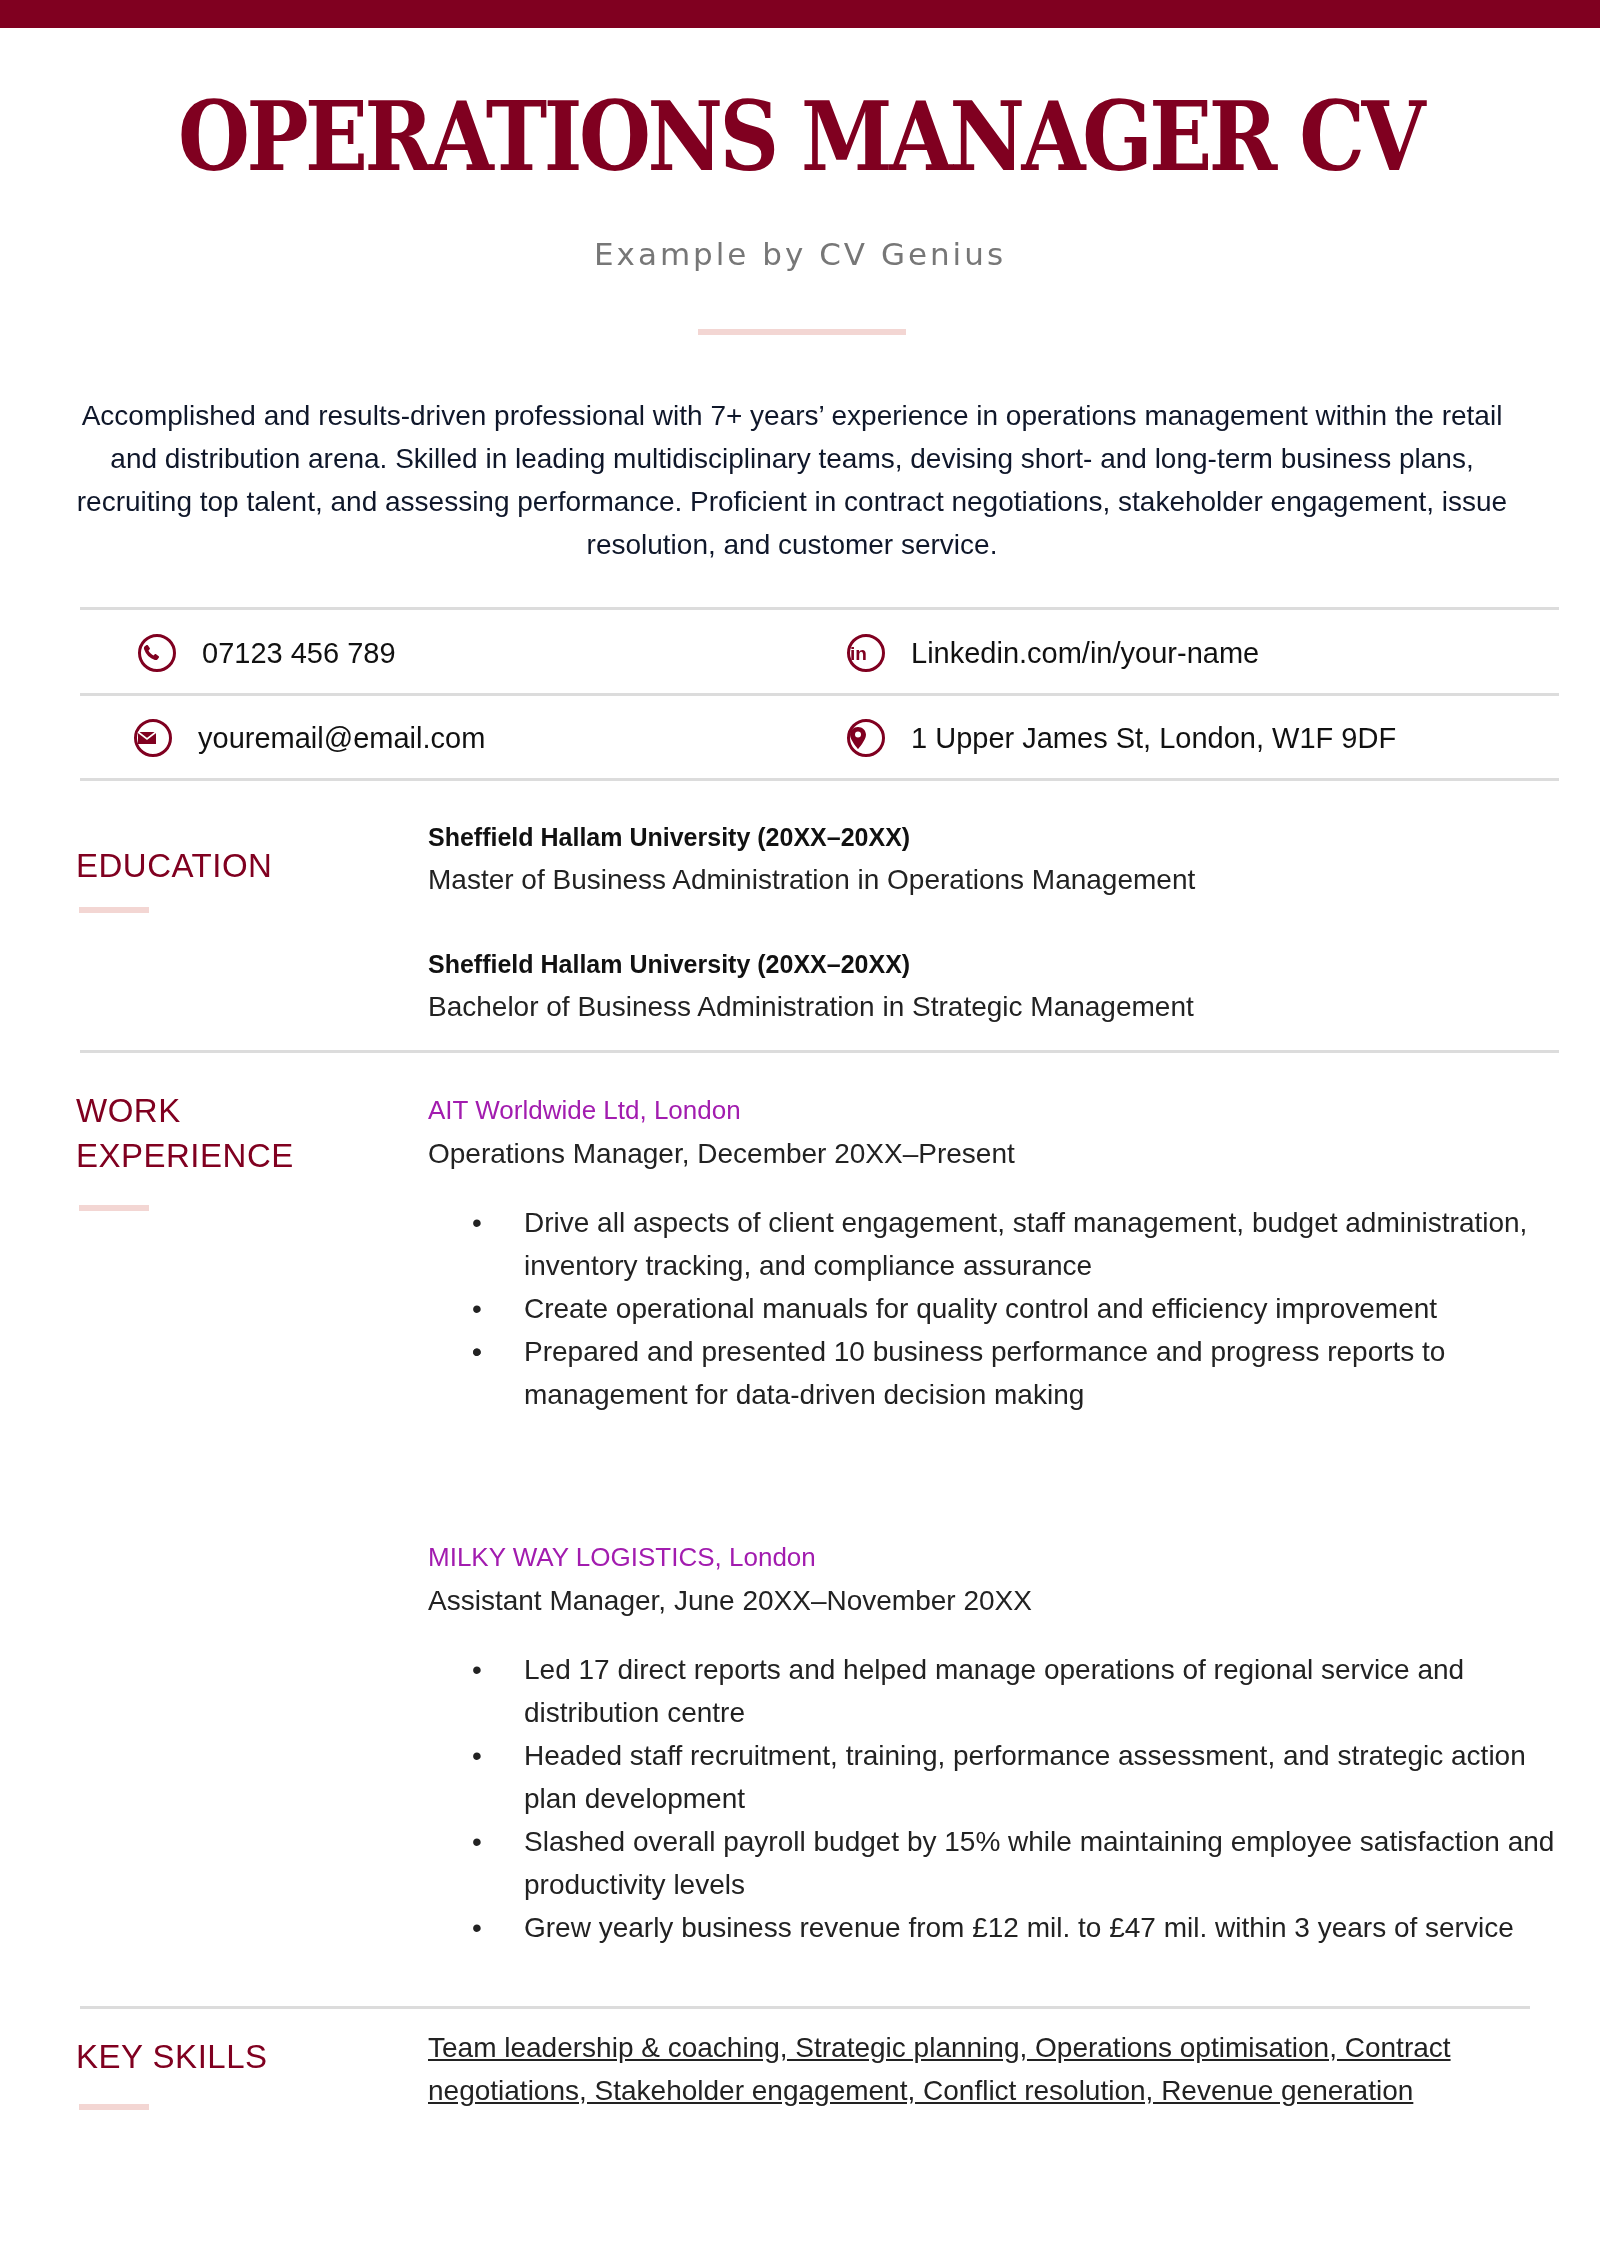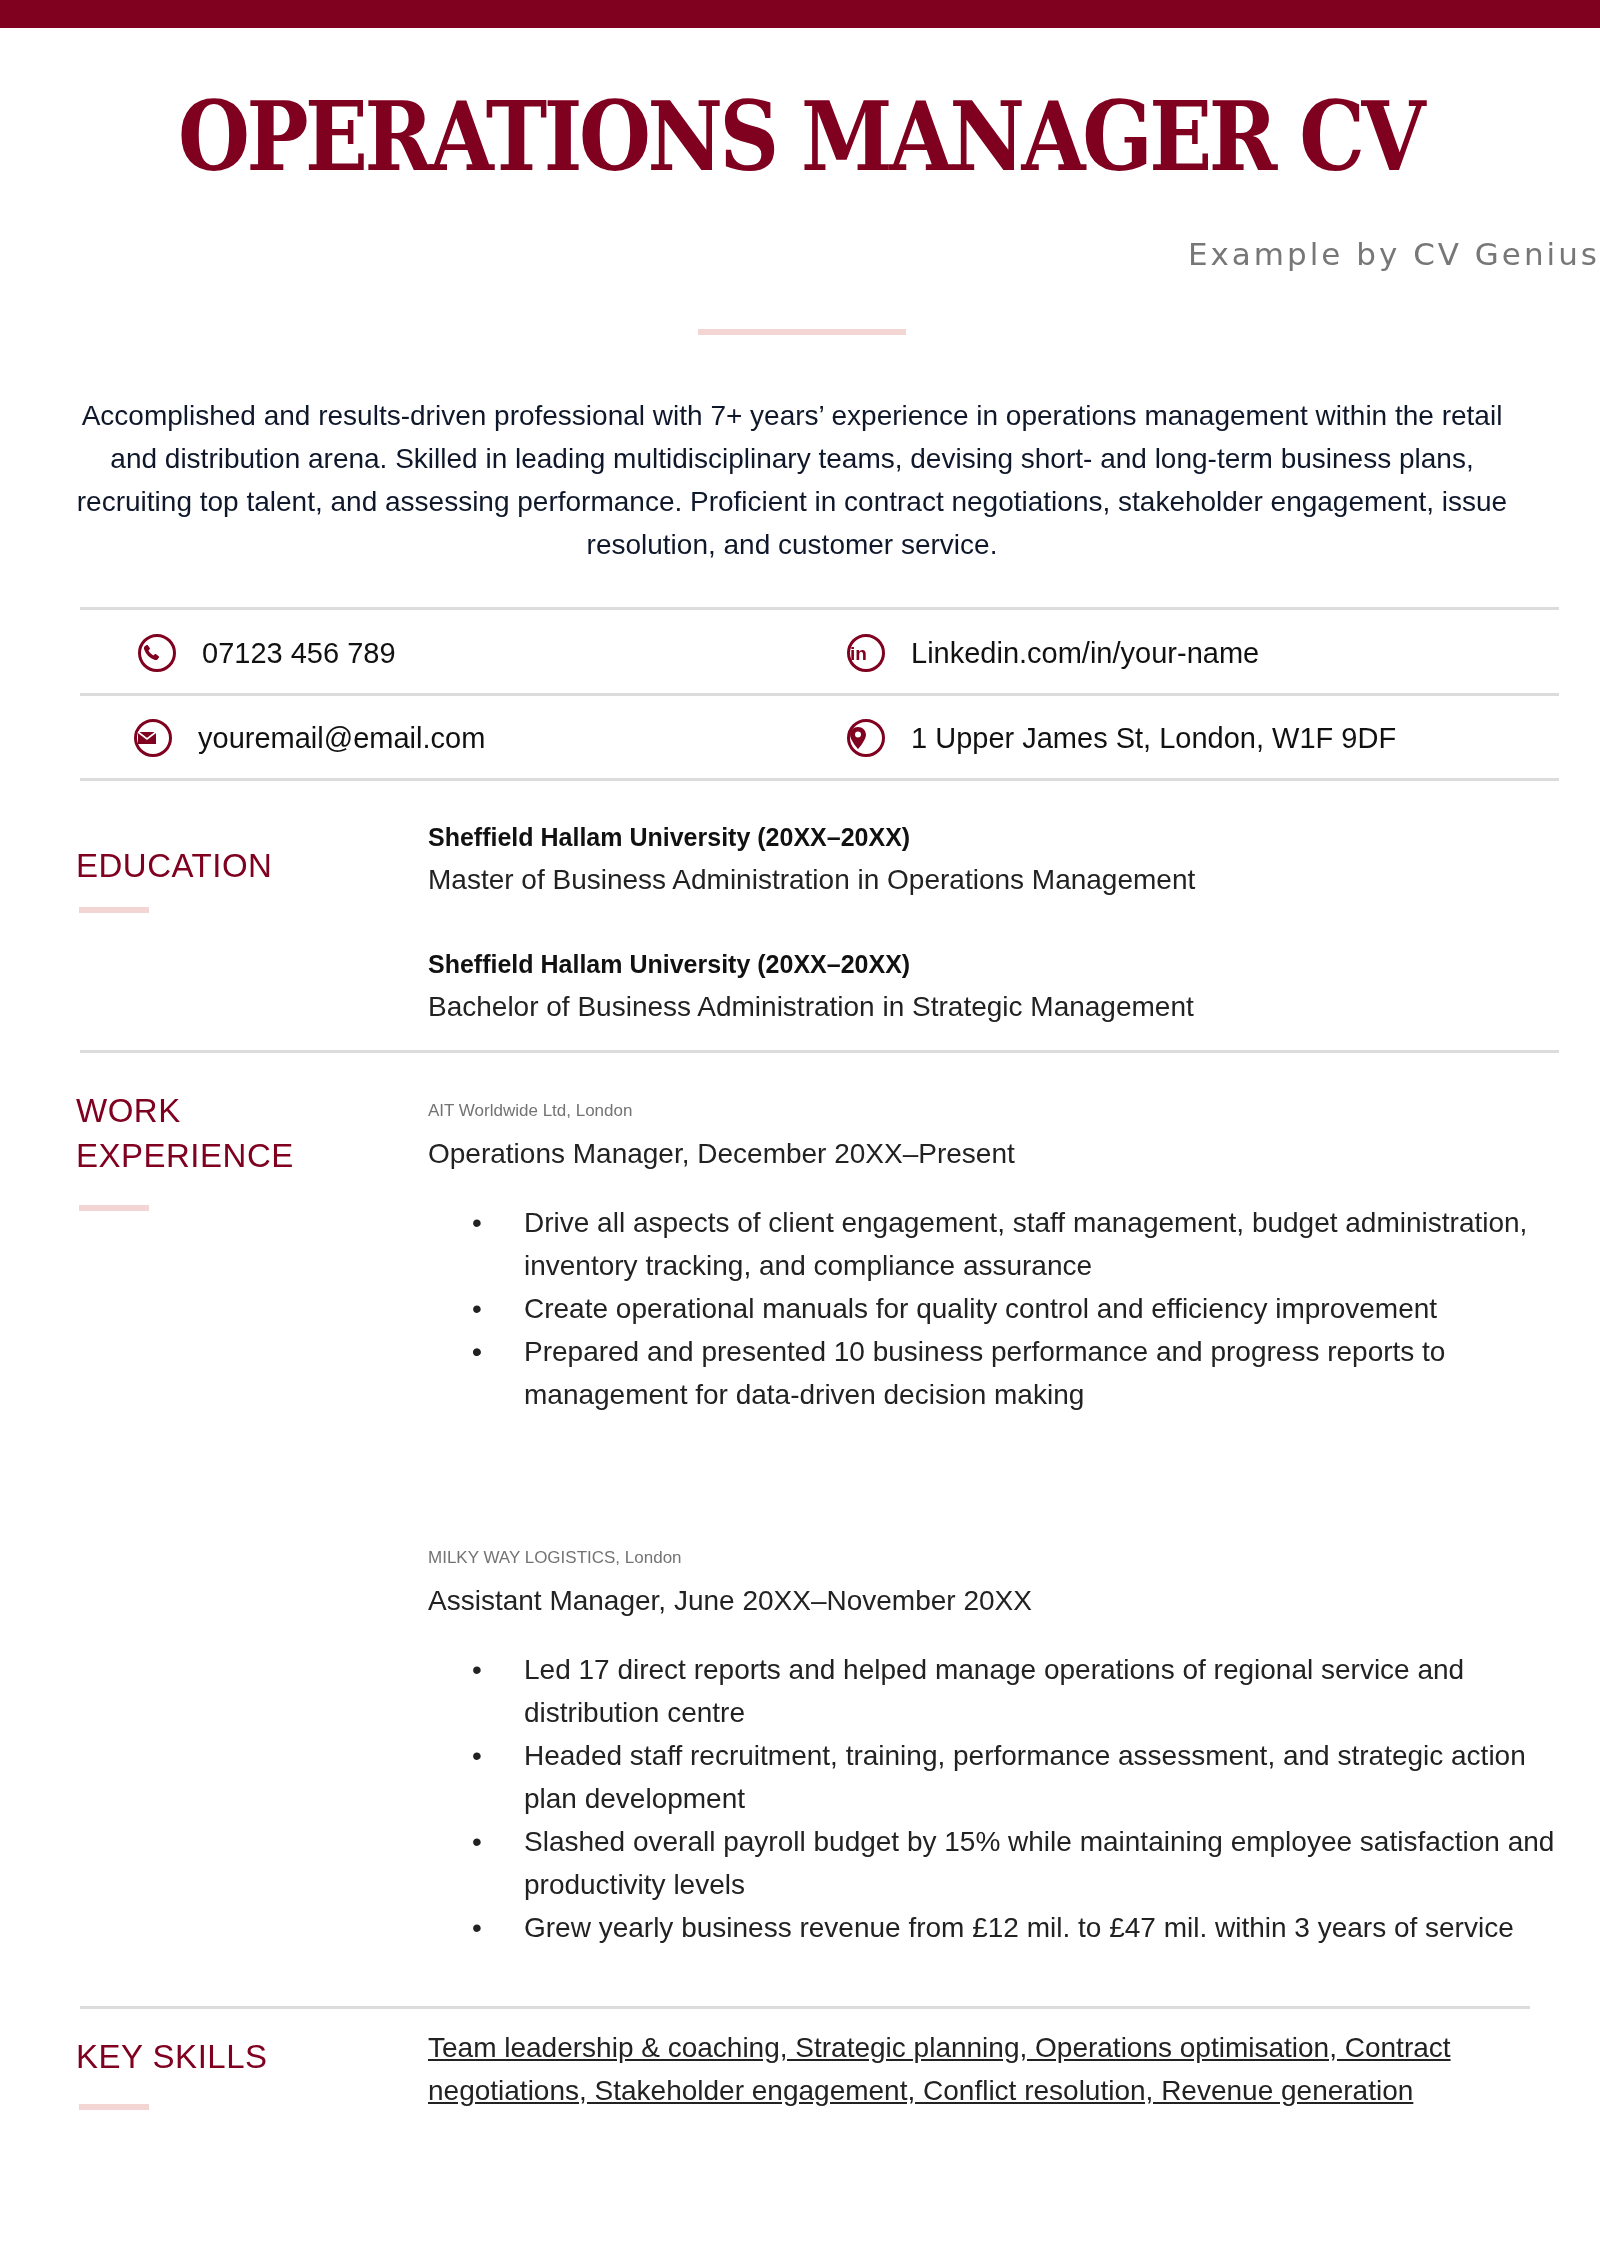--- a/index.html
+++ b/index.html
@@ -3,38 +3,38 @@
 <meta charset="utf-8">
 <style>
   html, body { margin: 0; padding: 0; background: #ffffff; }
   body { width: 1600px; height: 2263px; position: relative; overflow: hidden;
          font-family: "Liberation Sans", sans-serif; color: #222; }
   .topbar { position: absolute; left: 0; top: 0; width: 1600px; height: 28px; background: #800020; }
   .title { position: absolute; left: 0; top: 82px; width: 1600px; text-align: center;
            font-family: "DejaVu Serif", "Liberation Serif", serif; font-weight: bold;
            font-size: 96px; line-height: 110px; color: #800020; letter-spacing: -4px;
            transform: scaleX(0.86); transform-origin: center; }
-  .subtitle { position: absolute; left: 0; top: 234px; width: 1600px; text-align: right;
+  .subtitle { position: absolute; left: 0; top: 234px; width: 1600px; text-align: center;
               font-family: "DejaVu Sans", sans-serif; font-size: 31px; letter-spacing: 3px;
               color: #777; line-height: 40px; }
   .title-rule { position: absolute; left: 698px; top: 329px; width: 208px; height: 6px; background: #f3d6d3; }
   .summary { position: absolute; left: 72px; top: 394px; width: 1440px; text-align: center;
              font-size: 28px; line-height: 43px; color: #0f172a; margin: 0; }
   .hr { position: absolute; left: 80px; width: 1479px; height: 3px; background: #dcdcdc; }
   .contact { position: absolute; display: flex; align-items: center; height: 44px; }
   .contact .ic { width: 38px; height: 38px; border: 3px solid #800020; border-radius: 50%;
                  box-sizing: border-box; display: flex; align-items: center; justify-content: flex-start;
                  margin-right: 26px; }
   .contact .txt { font-size: 29px; color: #111; white-space: nowrap; }
   .sec-label { position: absolute; left: 76px; font-size: 33px; color: #800020; line-height: 46px;
                letter-spacing: 0.5px; text-align: center; }
   .sec-rule { position: absolute; left: 79px; width: 70px; height: 6px; background: #f3d6d3; }
   .line { position: absolute; left: 428px; font-size: 28px; line-height: 43px; color: #222; white-space: nowrap; }
   .bold { font-weight: bold; font-size: 25px; color: #111; }
-  .company { font-size: 17px; color: #737373; }
+  .company { font-size: 26px; color: #a21caf; }
   .bullets { position: absolute; left: 428px; width: 1130px; margin: 0; padding: 0; list-style: none; }
   .bullets li { position: relative; padding-left: 96px; font-size: 28px; line-height: 43px; color: #222; }
   .bullets li .dot { position: absolute; left: 44px; top: 0; }
   .skills { position: absolute; left: 428px; top: 2026px; width: 1140px; font-size: 28px; line-height: 43px; color: #222; margin: 0; text-decoration: underline; }
 </style>
 </head>
 <body>
 
 <div class="topbar"></div>
 

